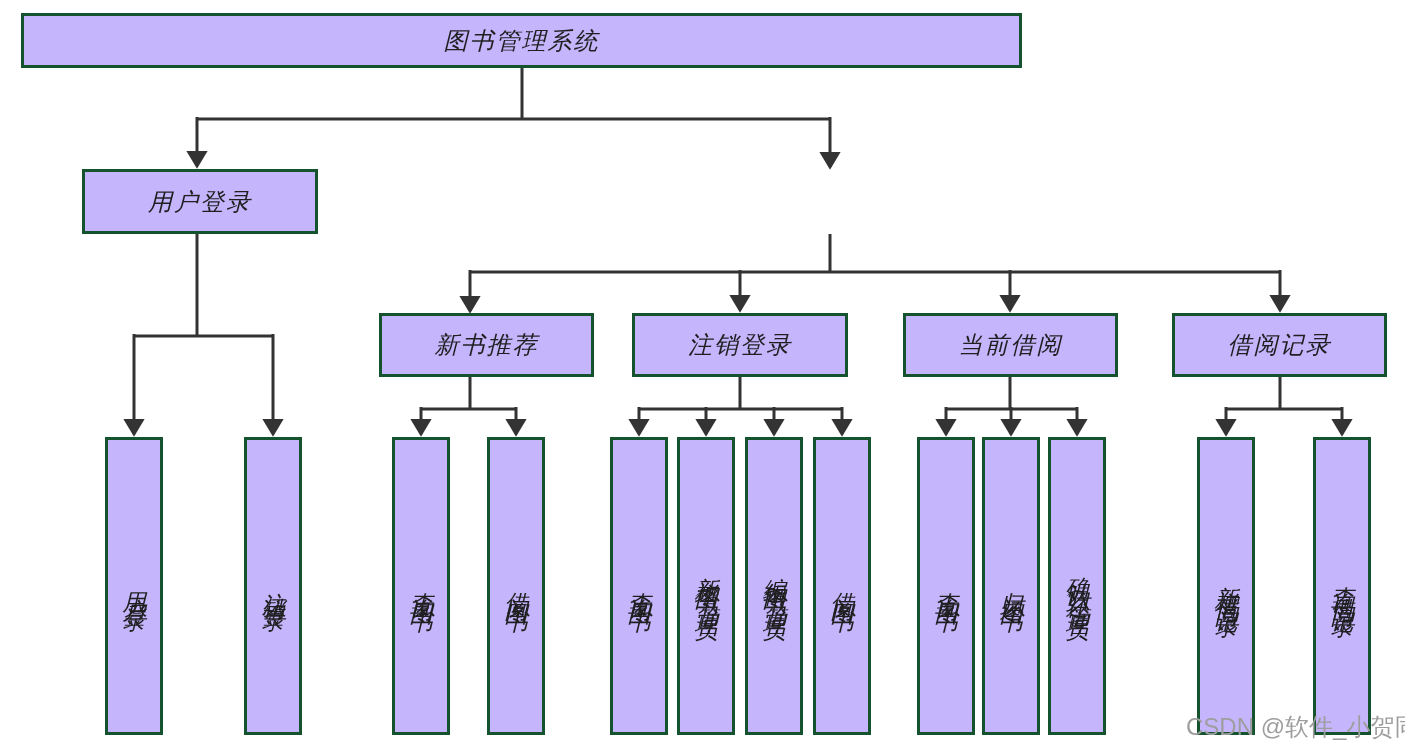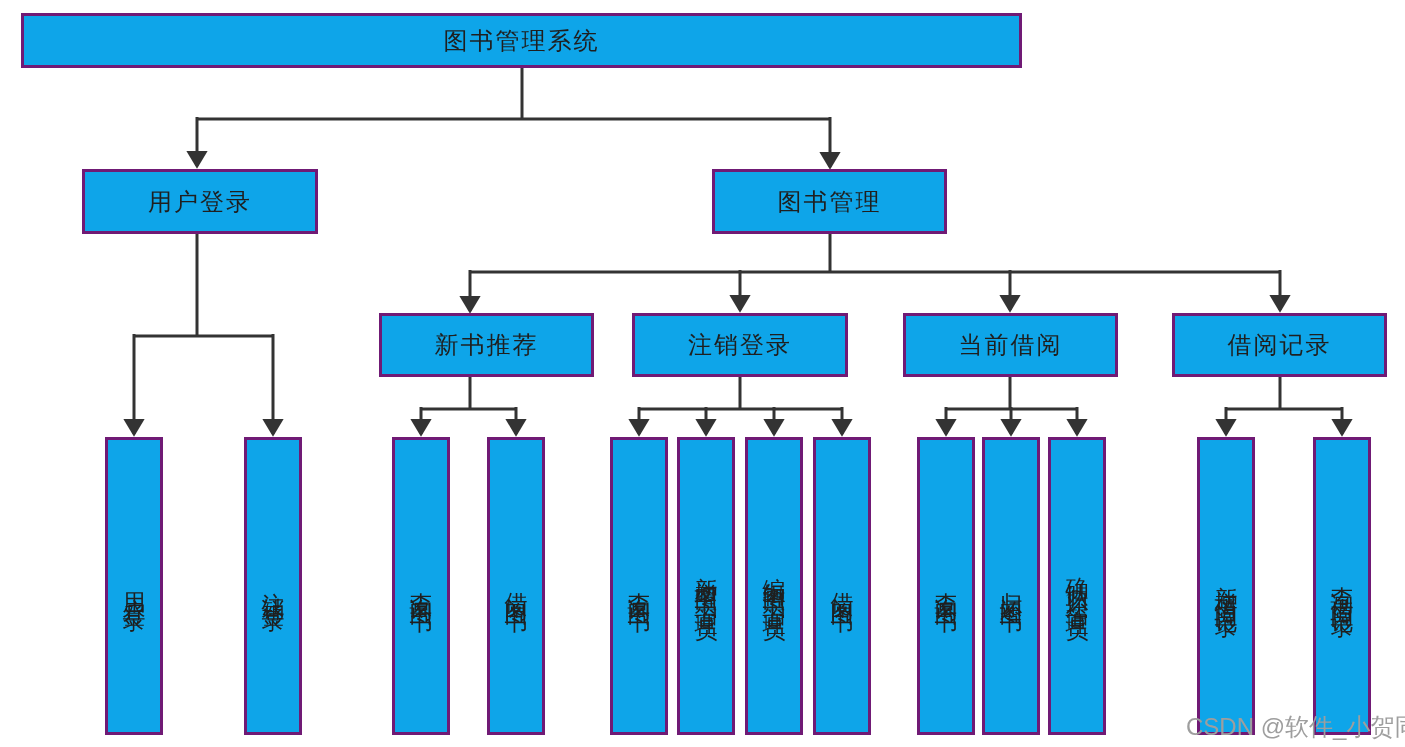--- a/index.html
+++ b/index.html
@@ -13,26 +13,27 @@
     background: #ffffff;
     overflow: hidden;
   }
 
   svg.wires { position: absolute; left: 0; top: 0; width: 1405px; height: 747px; }
   .wire { stroke: #333333; stroke-width: 3; fill: none; }
   .arrowed { marker-end: url(#arrowhead); }
 
   .node {
     position: absolute;
-    border: 3px solid #701a75;
-    background: #0ea5e9;
+    border: 3px solid #14532d;
+    background: #c4b5fd;
     display: flex;
     align-items: center;
     justify-content: center;
     color: #1f1f1f;
+    font-style: italic;
   }
   .hbox { font-size: 24px; letter-spacing: 2px; }
   .vbox {
     writing-mode: vertical-rl;
     text-orientation: mixed;
     font-size: 23px;
     letter-spacing: 6px;
     line-height: 1;
     width: 58px;
     top: 437px;
@@ -98,21 +99,20 @@
 
     <path class="wire" d="M1280,377 V409"></path>
     <path class="wire" d="M1226,409 H1342"></path>
     <path class="wire arrowed" d="M1226,407 V434"></path>
     <path class="wire arrowed" d="M1342,407 V434"></path>
   </svg>
 
   <div class="node hbox" style="left:21px; top:13px; width:1001px; height:55px;">图书管理系统</div>
 
   <div class="node hbox" style="left:82px; top:169px; width:236px; height:65px;">用户登录</div>
-  <div class="node hbox" style="left:712px; top:169px; width:235px; height:65px;">图书管理</div>
 
   <div class="node hbox" style="left:379px; top:313px; width:215px; height:64px;">新书推荐</div>
   <div class="node hbox" style="left:632px; top:313px; width:216px; height:64px;">注销登录</div>
   <div class="node hbox" style="left:1172px; top:313px; width:215px; height:64px;">借阅记录</div>
   <div class="node hbox" style="left:903px; top:313px; width:215px; height:64px;">当前借阅</div>
 
   <div class="node vbox" style="left:105px;">用户登录</div>
   <div class="node vbox" style="left:244px;">注销登录</div>
 
   <div class="node vbox" style="left:392px;">查询图书</div>

